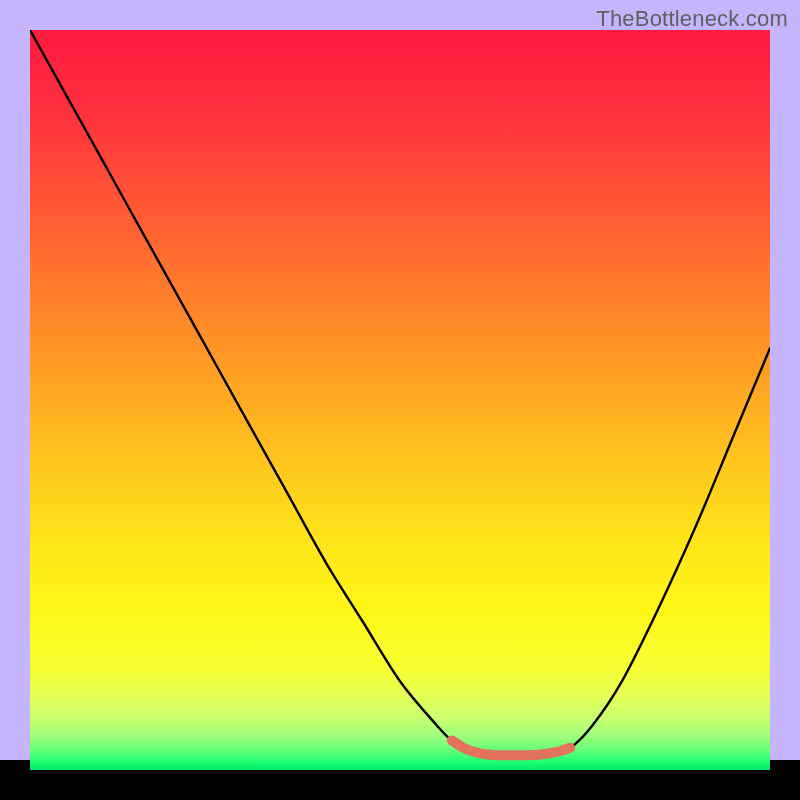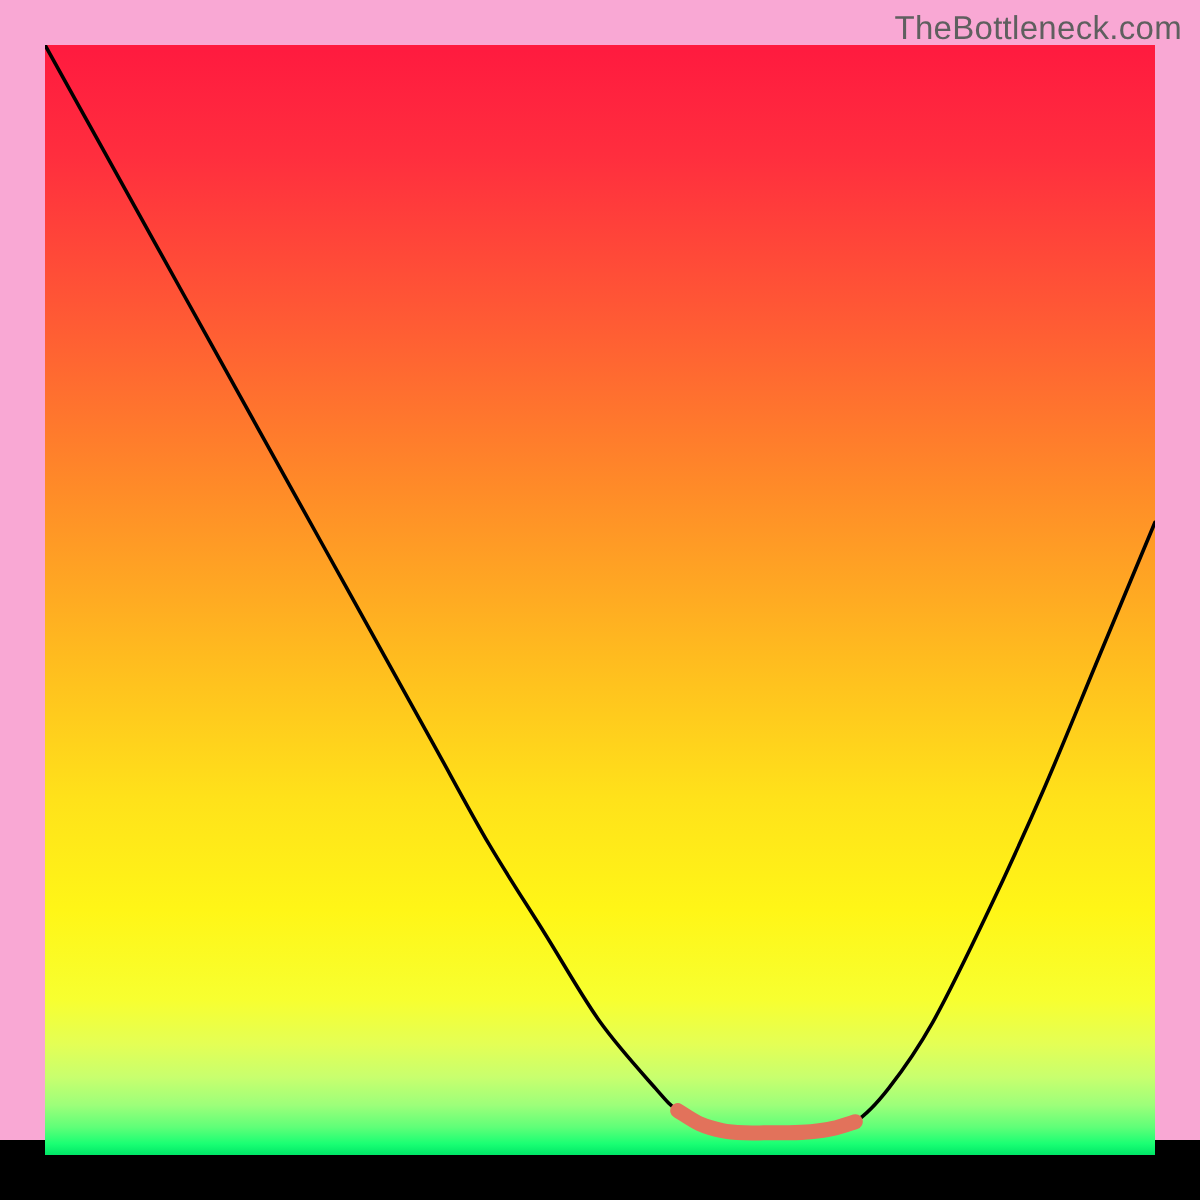--- a/index.html
+++ b/index.html
@@ -8,21 +8,21 @@
     width: 800px;
     height: 800px;
     background: #000;
     overflow: hidden;
     font-family: Arial, Helvetica, sans-serif;
   }
   .frame {
     position: relative;
     width: 800px;
     height: 760px;
-    background: #f9a8d4;
+    background: #c4b5fd;
   }
   .plot-area {
     position: absolute;
     left: 30px;
     top: 30px;
     width: 740px;
     height: 740px;
     overflow: hidden;
   }
   .gradient-bg {

